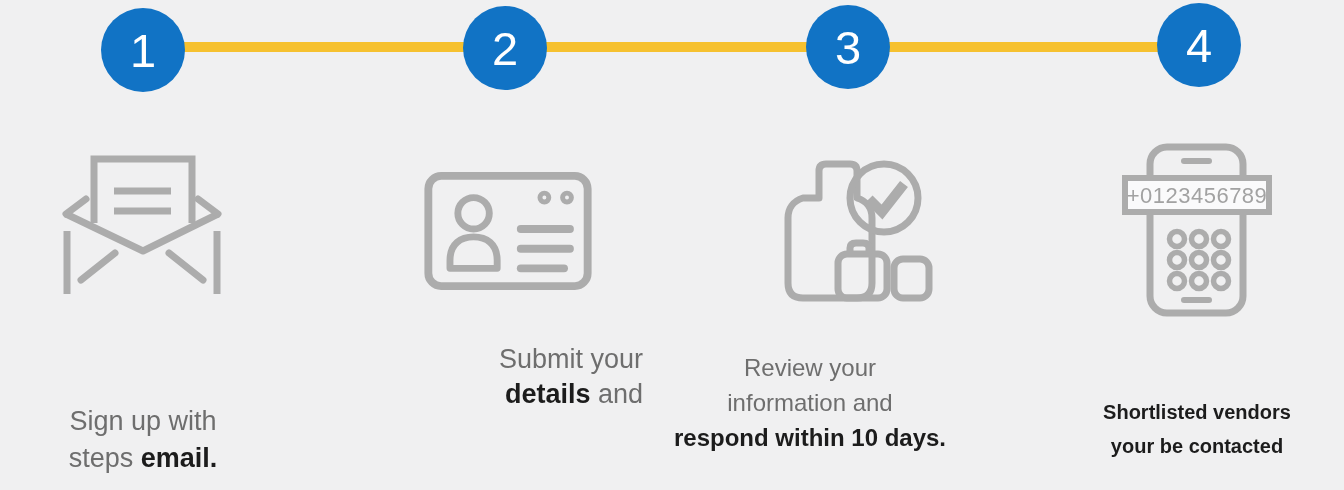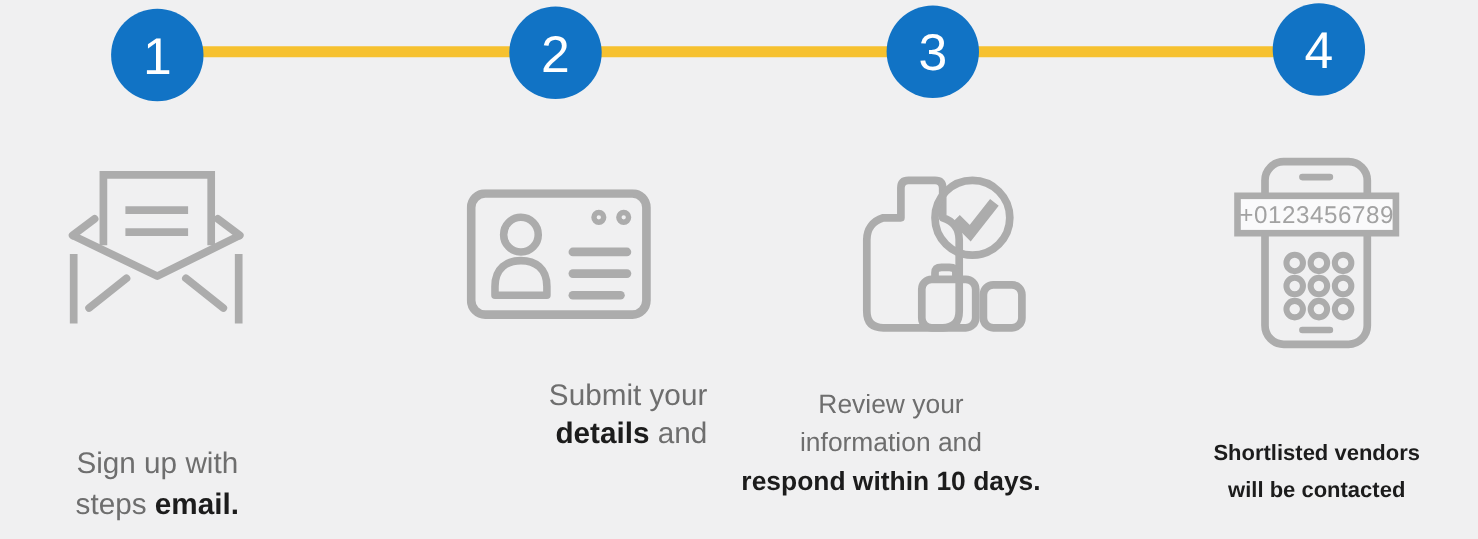--- a/index.html
+++ b/index.html
@@ -167,17 +167,17 @@
     <div>
       <span class="em">respond within 10 days.</span>
     </div>
   </div>
 
   <div class="caption cap4">
     <div>
       <span class="em">Shortlisted vendors</span>
     </div>
     <div>
-      <span class="em">will be contacted</span>
+      <span class="em">your be contacted</span>
     </div>
   </div>
 
 </div>
 
 </body></html>

